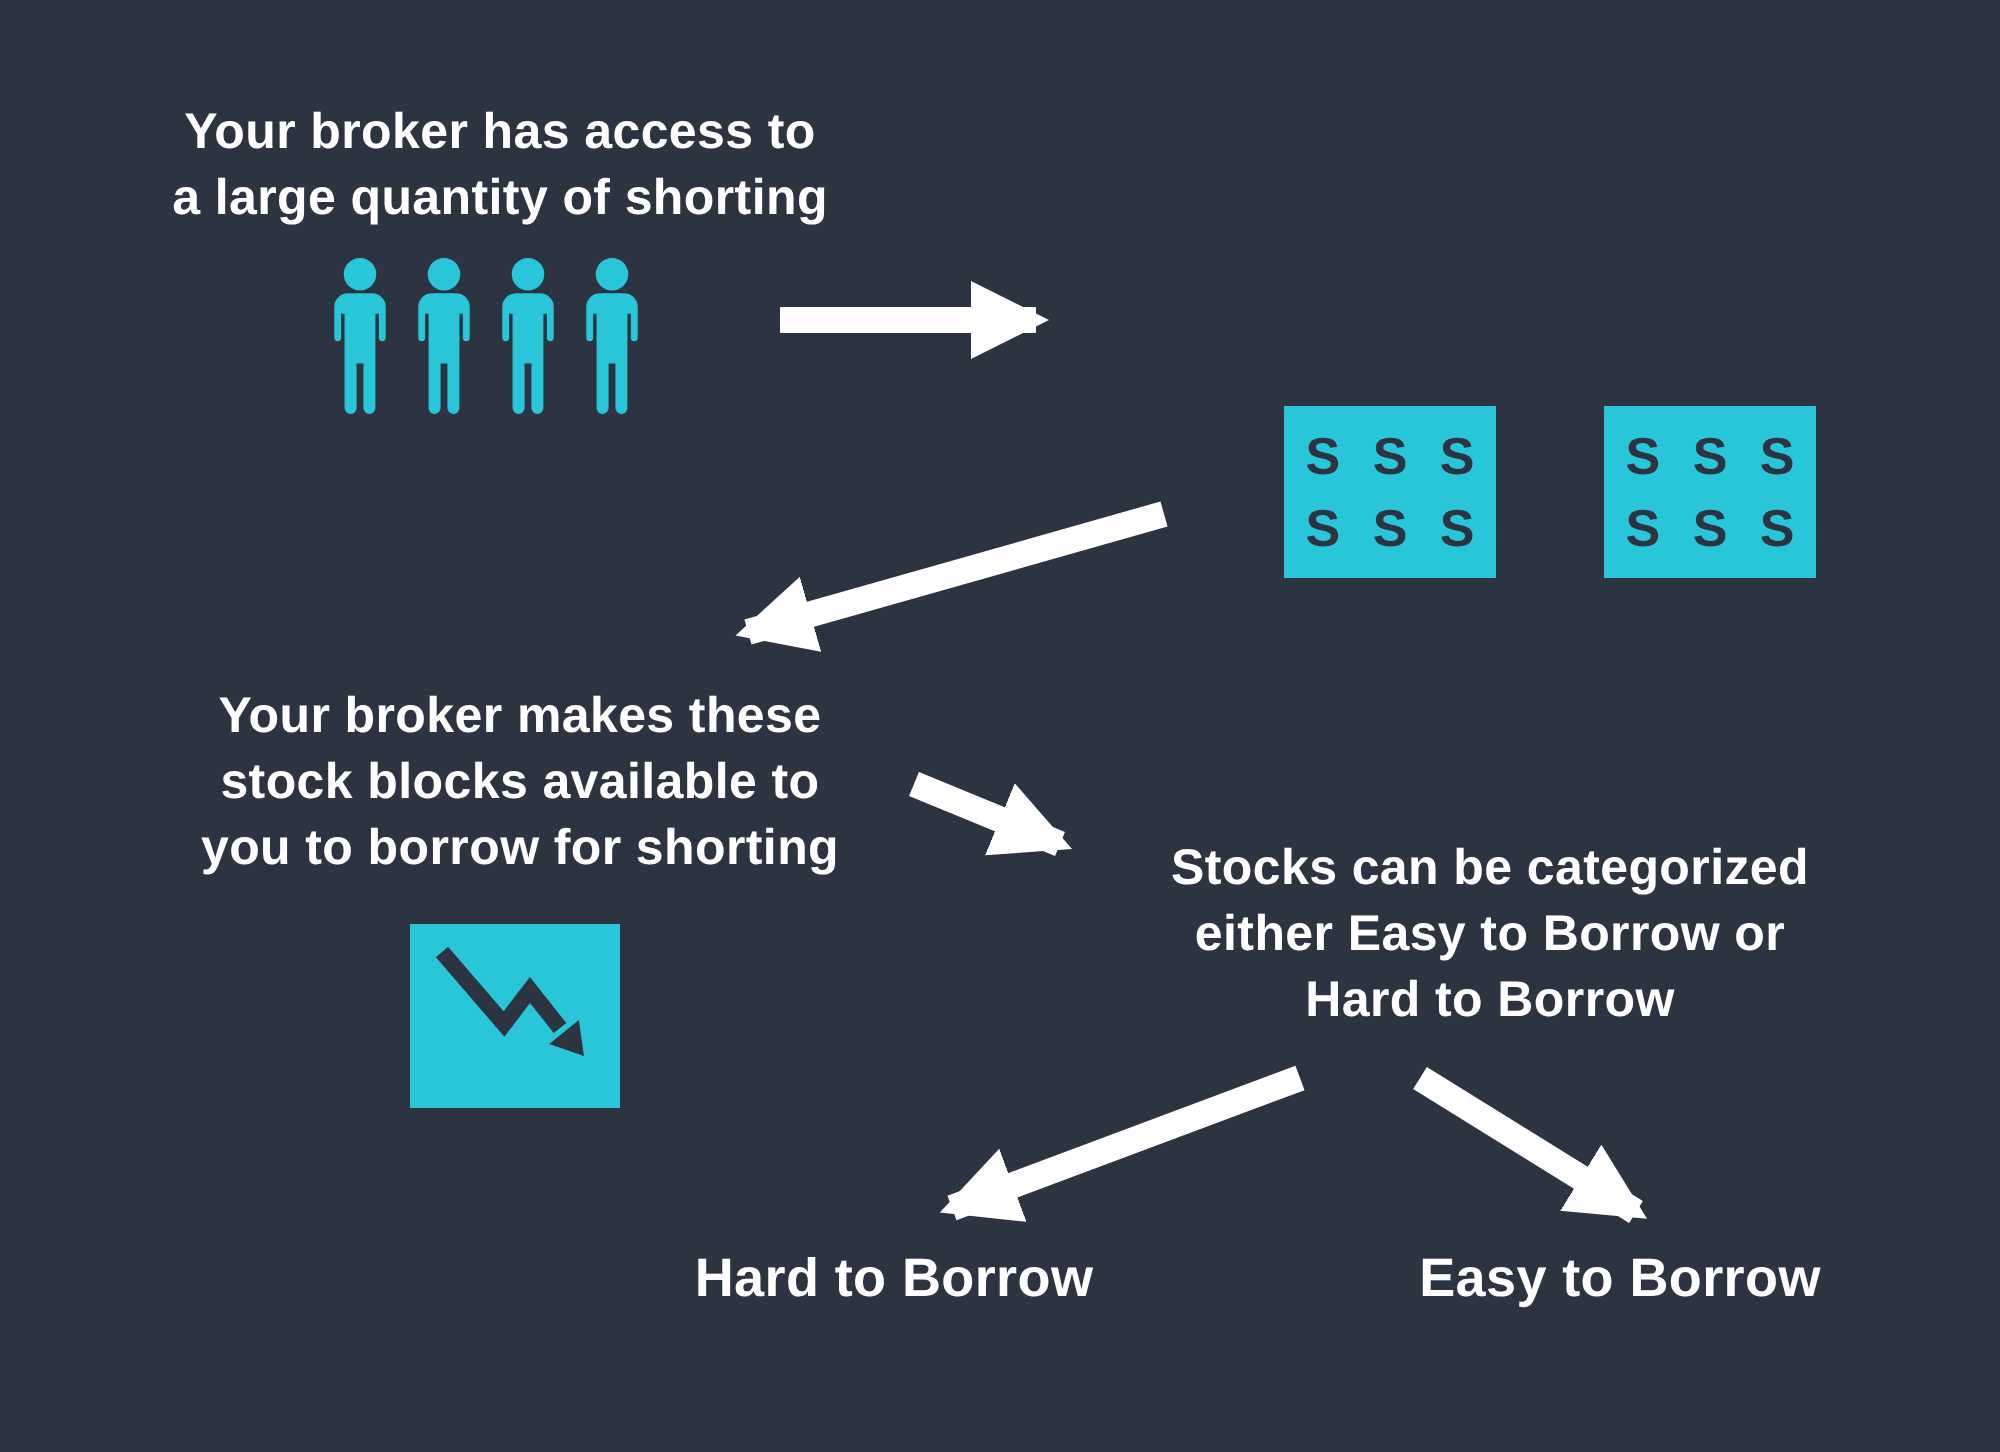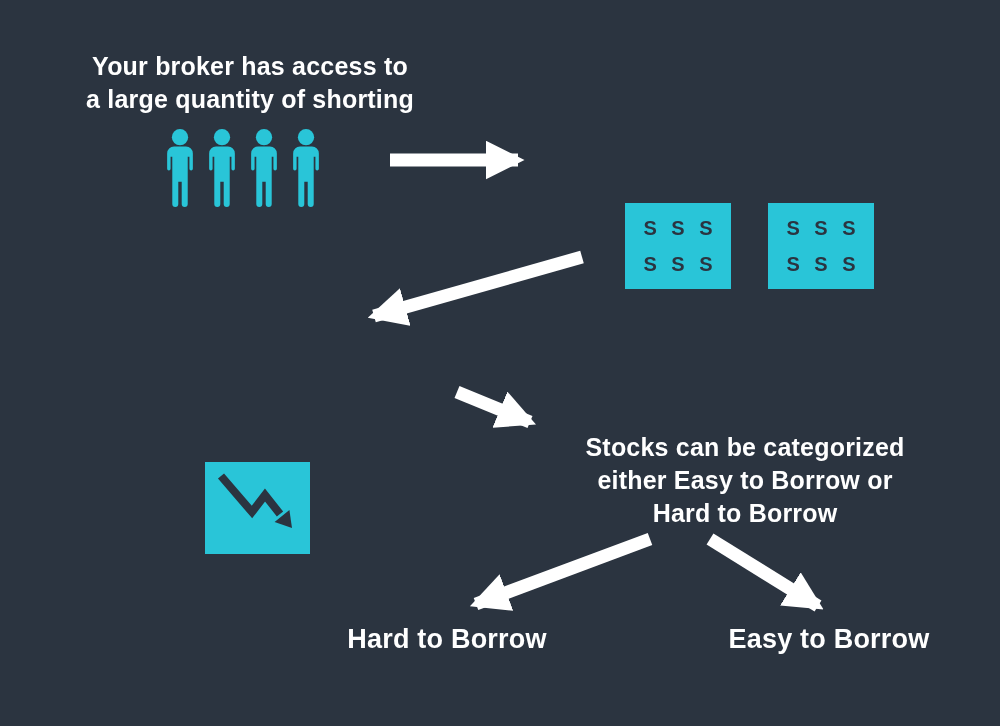--- a/index.html
+++ b/index.html
@@ -20,21 +20,21 @@
     text-align: center;
     white-space: pre-line;
     font-weight: 600;
     font-size: 25px;
     line-height: 33px;
     letter-spacing: 0.2px;
   }
   #step1-text { left: 40px;  top: 50px;  width: 420px; }
   #step2-text { left: 545px; top: 86px;  width: 420px; }
   #step3-text { left: 60px;  top: 342px; width: 400px; }
-  #step4-text { left: 545px; top: 418px; width: 400px; margin-top: 13px; }
+  #step4-text { left: 545px; top: 418px; width: 400px; }
 
   .people-row {
     position: absolute;
     left: 162px;
     top: 122px;
     display: flex;
     gap: 6px;
   }
   .person { width: 36px; height: 92px; }
   .person circle, .person path { fill: var(--accent, #29c5d8); }
@@ -45,28 +45,29 @@
     top: 203px;
     display: flex;
     gap: 37px;
   }
   .stock-block {
     width: 106px;
     height: 86px;
     background: var(--accent, #29c5d8);
     color: var(--background, #2b3440);
     font-weight: 700;
-    font-size: 20px;
+    font-size: 26px;
     line-height: 36px;
     text-align: center;
     white-space: pre-line;
     word-spacing: 9px;
     display: flex;
     align-items: center;
     justify-content: center;
+    margin-left: 17px;
   }
 
   .chart-box {
     position: absolute;
     left: 205px;
     top: 462px;
     width: 105px;
     height: 92px;
     background: var(--accent, #29c5d8);
   }
@@ -78,21 +79,21 @@
     position: absolute;
     top: 624px;
     width: 300px;
     color: var(--text, #ffffff);
     font-size: 27px;
     font-weight: 700;
     text-align: center;
     letter-spacing: 0.2px;
   }
   #outcome-hard { left: 297px; }
-  #outcome-easy { left: 679px; }
+  #outcome-easy { left: 660px; }
 
   .arrows {
     position: absolute;
     left: 0; top: 0;
     pointer-events: none;
   }
   .arrows line { stroke: var(--text, #ffffff); stroke-width: 13; }
 </style>
 </head>
 <body>
@@ -122,20 +123,23 @@
   </div>
 
 
   <div class="blocks-row">
     <div class="stock-block">S S S
 S S S</div>
     <div class="stock-block">S S S
 S S S</div>
   </div>
 
+  <div id="step3-text" class="step-text">Your broker makes these
+stock blocks available to
+you to borrow for shorting</div>
 
   <div class="chart-box">
     <svg viewBox="0 0 105 92">
       <polyline points="16,14 47,50 60,33 75,52"></polyline>
       <polygon points="87,66 69.6,60 84.4,48"></polygon>
     </svg>
   </div>
 
   <div id="step4-text" class="step-text">Stocks can be categorized
 either Easy to Borrow or

